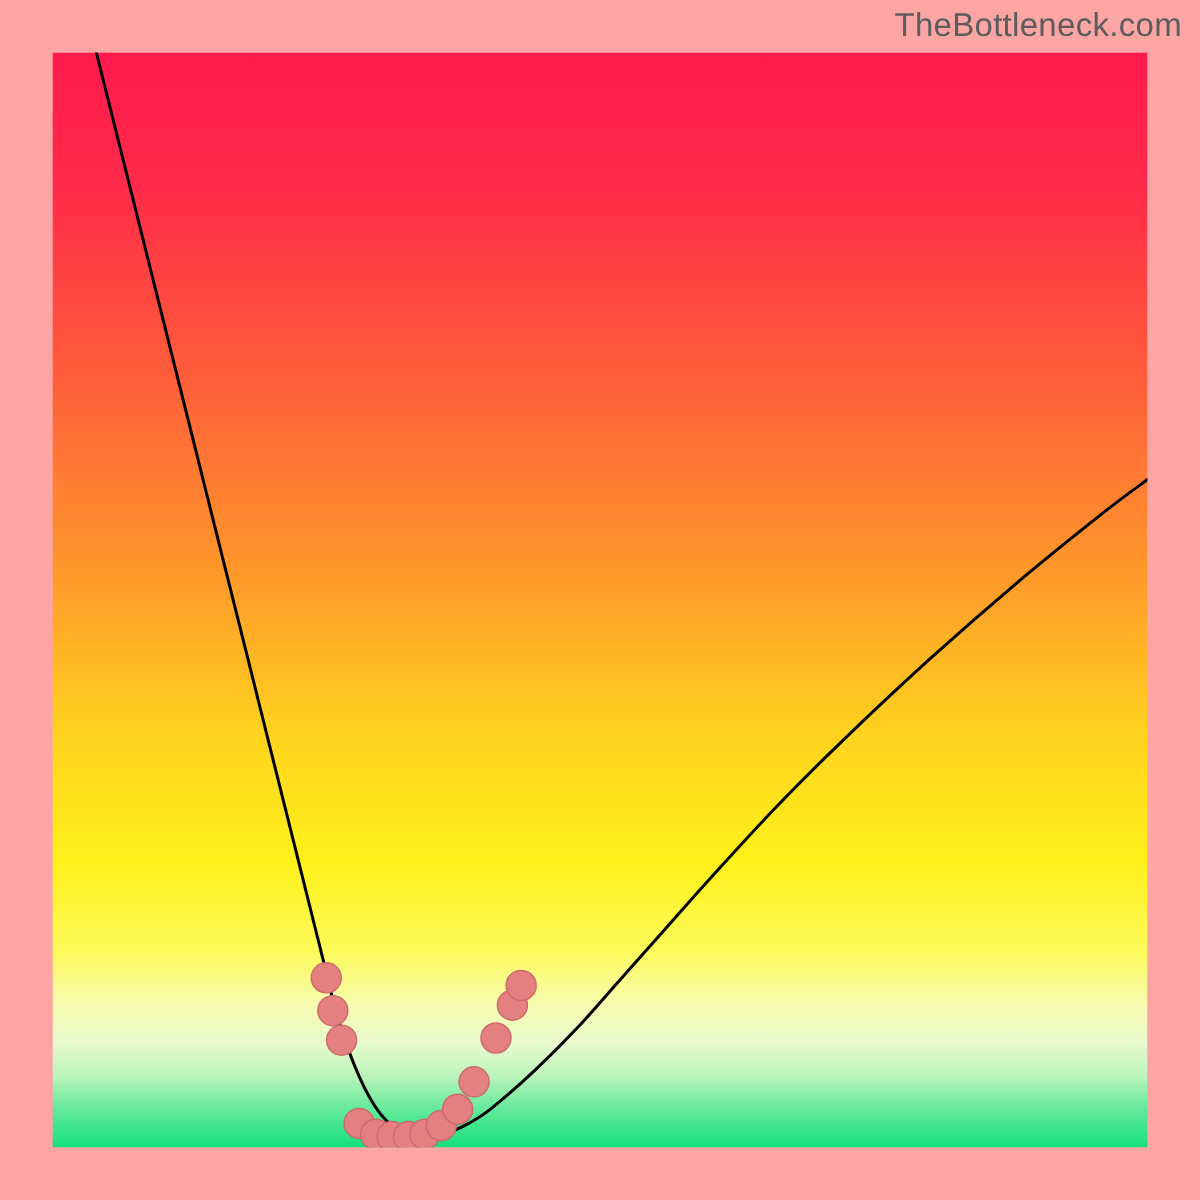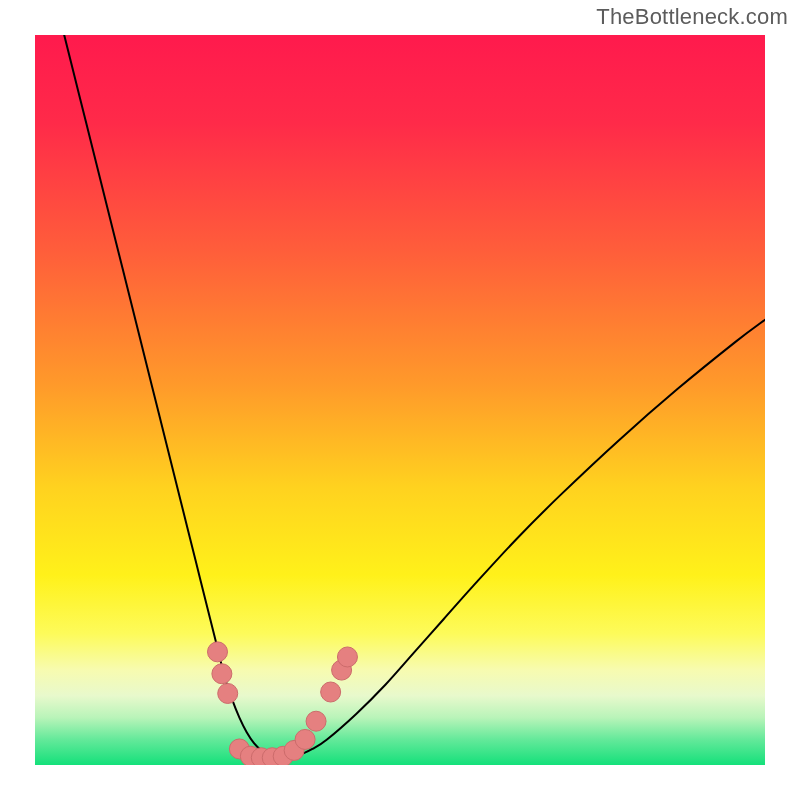--- a/index.html
+++ b/index.html
@@ -8,21 +8,21 @@
     width: 800px;
     height: 800px;
     background: #000;
     overflow: hidden;
     font-family: Arial, Helvetica, sans-serif;
   }
   .outer {
     position: relative;
     width: 800px;
     height: 800px;
-    background: #ffffff;
+    background: #fca5a5;
   }
   .plot {
     position: absolute;
     left: 35px;
     top: 35px;
     width: 730px;
     height: 730px;
   }
   .gradient {
     position: absolute;

